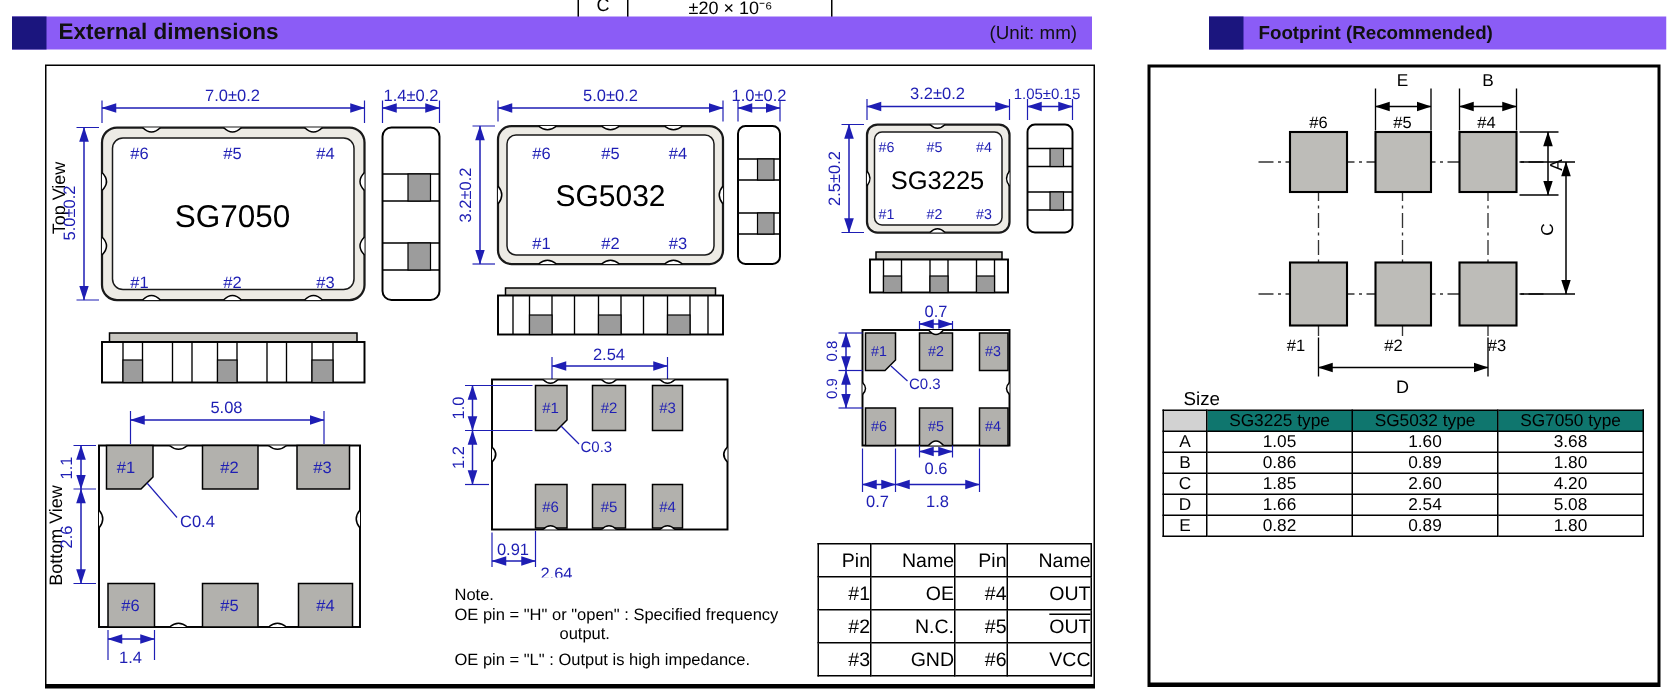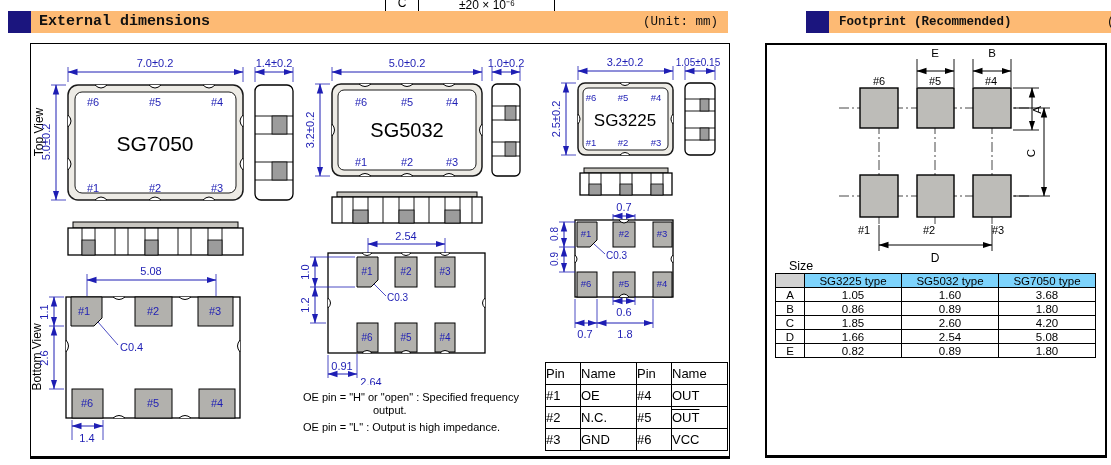--- a/index.html
+++ b/index.html
@@ -5,21 +5,21 @@
   html,body{margin:0;padding:0;background:#fff;}
   .page{position:relative;width:1111px;height:465px;background:#fff;overflow:hidden;
         font-family:"Liberation Sans",sans-serif;}
   
   .frag{position:absolute;left:385px;top:0;width:168px;height:13px;overflow:hidden;
         border-left:1px solid #000;border-right:1px solid #000;border-bottom:1px solid #000;}
   .frag .c1{position:absolute;left:0;top:-4px;width:32px;text-align:center;font-size:12px;color:#000;}
   .frag .c2{position:absolute;left:32px;top:-4px;width:136px;text-align:center;font-size:12px;color:#000;
         border-left:1px solid #000;height:17px;}
   
-  .hbar{position:absolute;height:22px;background:#fdba74;font-family:Liberation Mono, monospace;}
+  .hbar{position:absolute;height:22px;background:#8b5cf6;}
   .hsq{position:absolute;width:23px;height:22px;background:#1b157e;}
   .htitle{position:absolute;top:2px;font-weight:bold;color:#111;}
   .hunit{position:absolute;top:4px;font-size:12.5px;color:#111;margin-left:14px;}
   
   .panel-l{position:absolute;left:30px;top:43px;width:698px;height:412px;
         border:1px solid #000;border-bottom:3px solid #000;}
   .panel-r{position:absolute;left:765px;top:43px;width:338px;height:410px;
         border:2px solid #000;border-bottom:3px solid #000;}
   svg text{font-family:"Liberation Sans",sans-serif;}
   .dt{fill:#1e1eb4;font-size:11px;text-anchor:middle;}
@@ -40,28 +40,28 @@
   .lid{fill:#c8c6c0;stroke:#000;stroke-width:1;}
   .gpad{fill:#9c9c9c;stroke:#000;stroke-width:0.8;}
   .slot{stroke:#000;stroke-width:0.9;}
   .notch{fill:#fff;stroke:#000;stroke-width:1;}
   
   .note{position:absolute;left:272px;top:347px;width:250px;font-size:11px;line-height:13px;color:#000;}
   .note .out{margin-left:70px;}
   .note .l3{margin-top:4px;}
   
   .pintab{position:absolute;left:514px;top:318px;border-collapse:collapse;font-size:13px;color:#000;}
-  .pintab td{border:1px solid #000;text-align:left;height:21px;padding:0;}
+  .pintab td{border:1px solid #000;text-align:right;height:21px;padding:0;}
   .pintab .w1{width:34px;} .pintab .w2{width:55px;}
   .ovl{text-decoration:overline;}
   
   .sizelbl{position:absolute;left:22px;top:214px;font-size:12.5px;color:#000;}
   .sizetab{position:absolute;left:8px;top:228px;border-collapse:collapse;font-size:11.5px;color:#000;}
   .sizetab td{border:1px solid #000;text-align:center;height:13px;padding:0;}
-  .sizetab .hd{background:#7dd3fc;margin-left:20px;}
+  .sizetab .hd{background:#0f766e;margin-left:20px;}
   .sizetab .c0{width:28px;background:#d2d2d2;} .sizetab .cv{width:96px;}
   .sizetab tr td.rl{background:#fff;}
   .fpnote{position:absolute;left:3px;top:326px;width:331px;font-size:12.5px;line-height:15.5px;
         text-align:justify;color:#000;}
 </style>
 </head>
 <body>
 
 <div class="page">
 
@@ -384,20 +384,21 @@
           <line class="ext" x1="622" y1="255" x2="622" y2="284"></line>
         <line class="dim" x1="544" y1="279" x2="566" y2="279" marker-start="url(#as)" marker-end="url(#ae)"></line>
         <line class="dim" x1="566" y1="279" x2="622" y2="279" marker-start="url(#as)" marker-end="url(#ae)"></line>
         <text class="dt" x="554" y="294">0.7</text>
         <text class="dt" x="594" y="294">1.8</text>
       </g>
     </svg>
 
     
     <div class="note">
+      <div>Note.</div>
       <div>OE pin = "H" or "open" : Specified frequency</div>
       <div class="out">output.</div>
       <div class="l3">OE pin = "L" : Output is high impedance.</div>
     </div>
 
     
     <table class="pintab">
       <tbody>
       <tr>
         <td class="w1">Pin</td>

